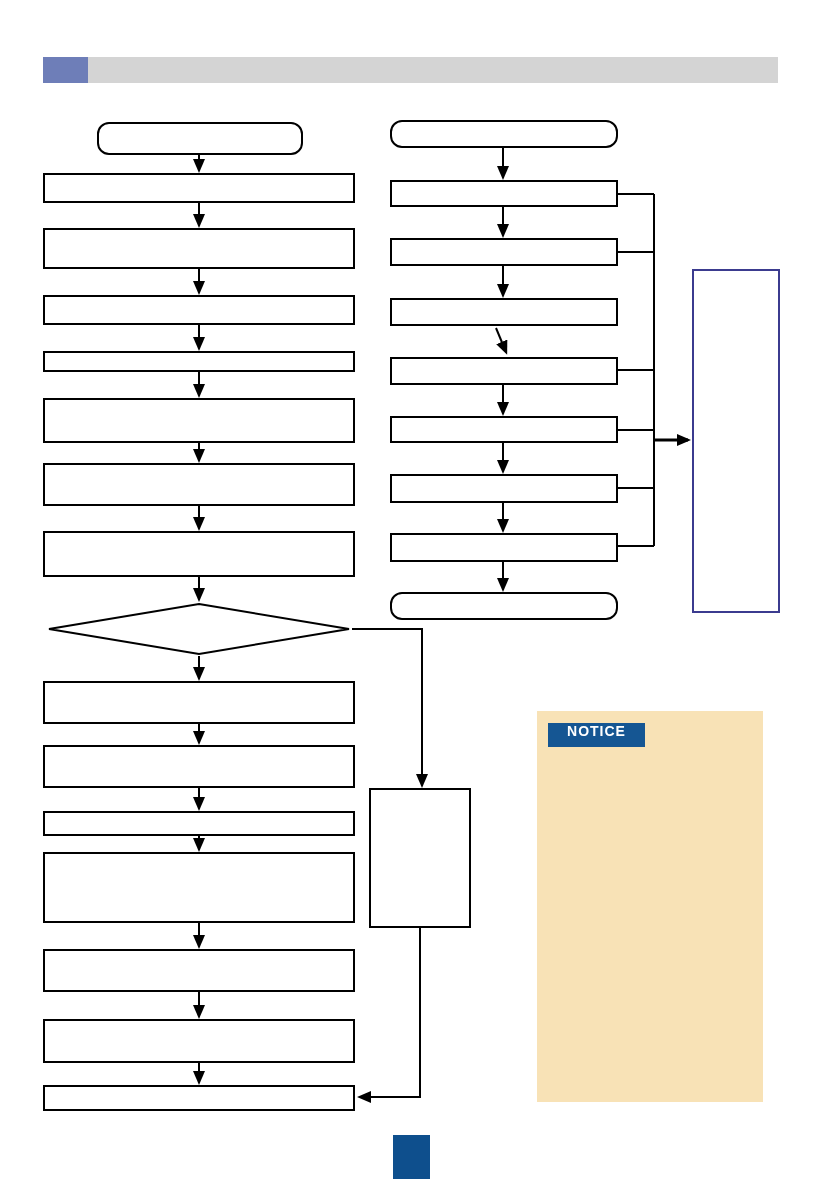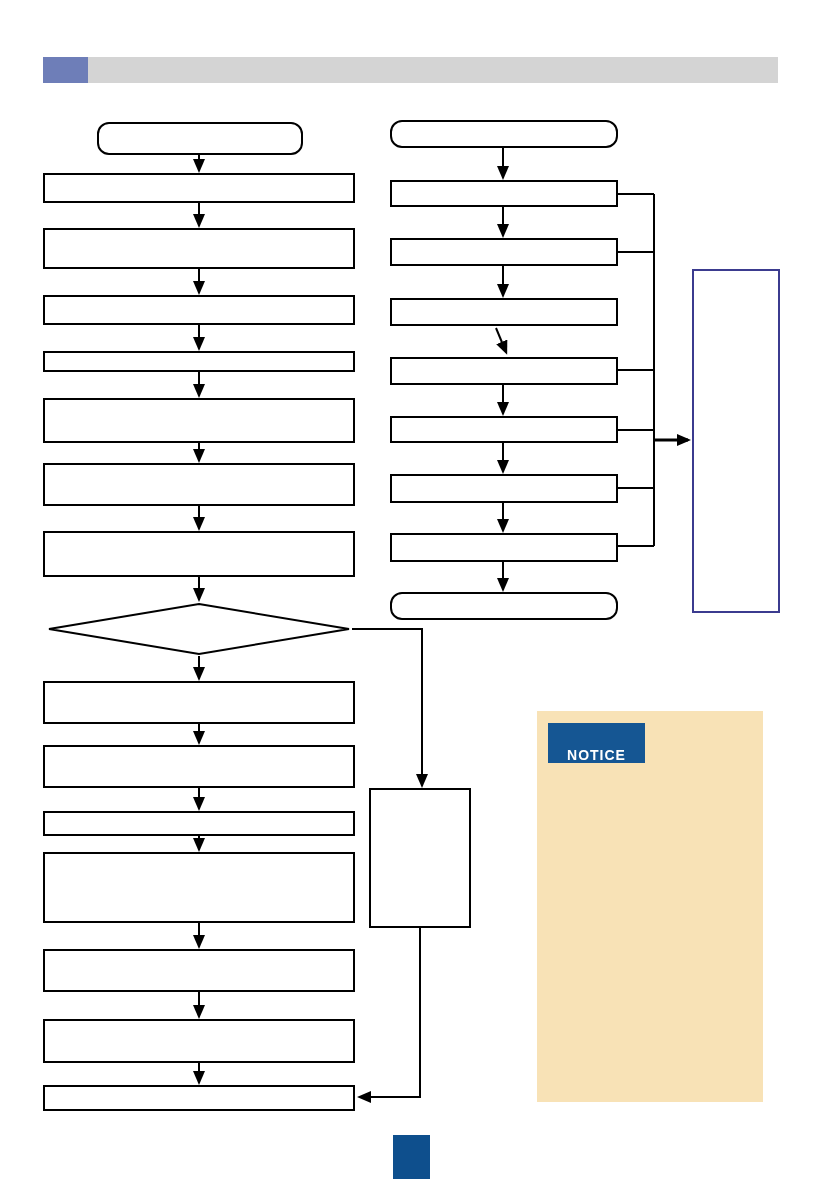--- a/index.html
+++ b/index.html
@@ -58,28 +58,28 @@
     background: var(--node-bg);
     border: 2px solid var(--highlight-border);
   }
   .notice-panel {
     position: absolute;
     left: 537px; top: 711px; width: 226px; height: 391px;
     background: var(--notice-bg);
   }
   .notice-label {
     position: absolute;
-    left: 11px; top: 12px; width: 97px; height: 40px;
+    left: 11px; top: 12px; width: 97px; height: 24px;
     background: var(--notice-label-bg);
     color: var(--notice-label-text);
     font-size: 14px;
     font-weight: bold;
     letter-spacing: 1px;
     display: flex;
-    align-items: flex-end;
+    align-items: flex-start;
     justify-content: center;
   }
   .page-square {
     position: absolute;
     left: 393px; top: 1135px; width: 37px; height: 44px;
     background: var(--page-square);
   }
   svg.fit { display: block; width: 100%; height: 100%; }
 </style>
 </head>

